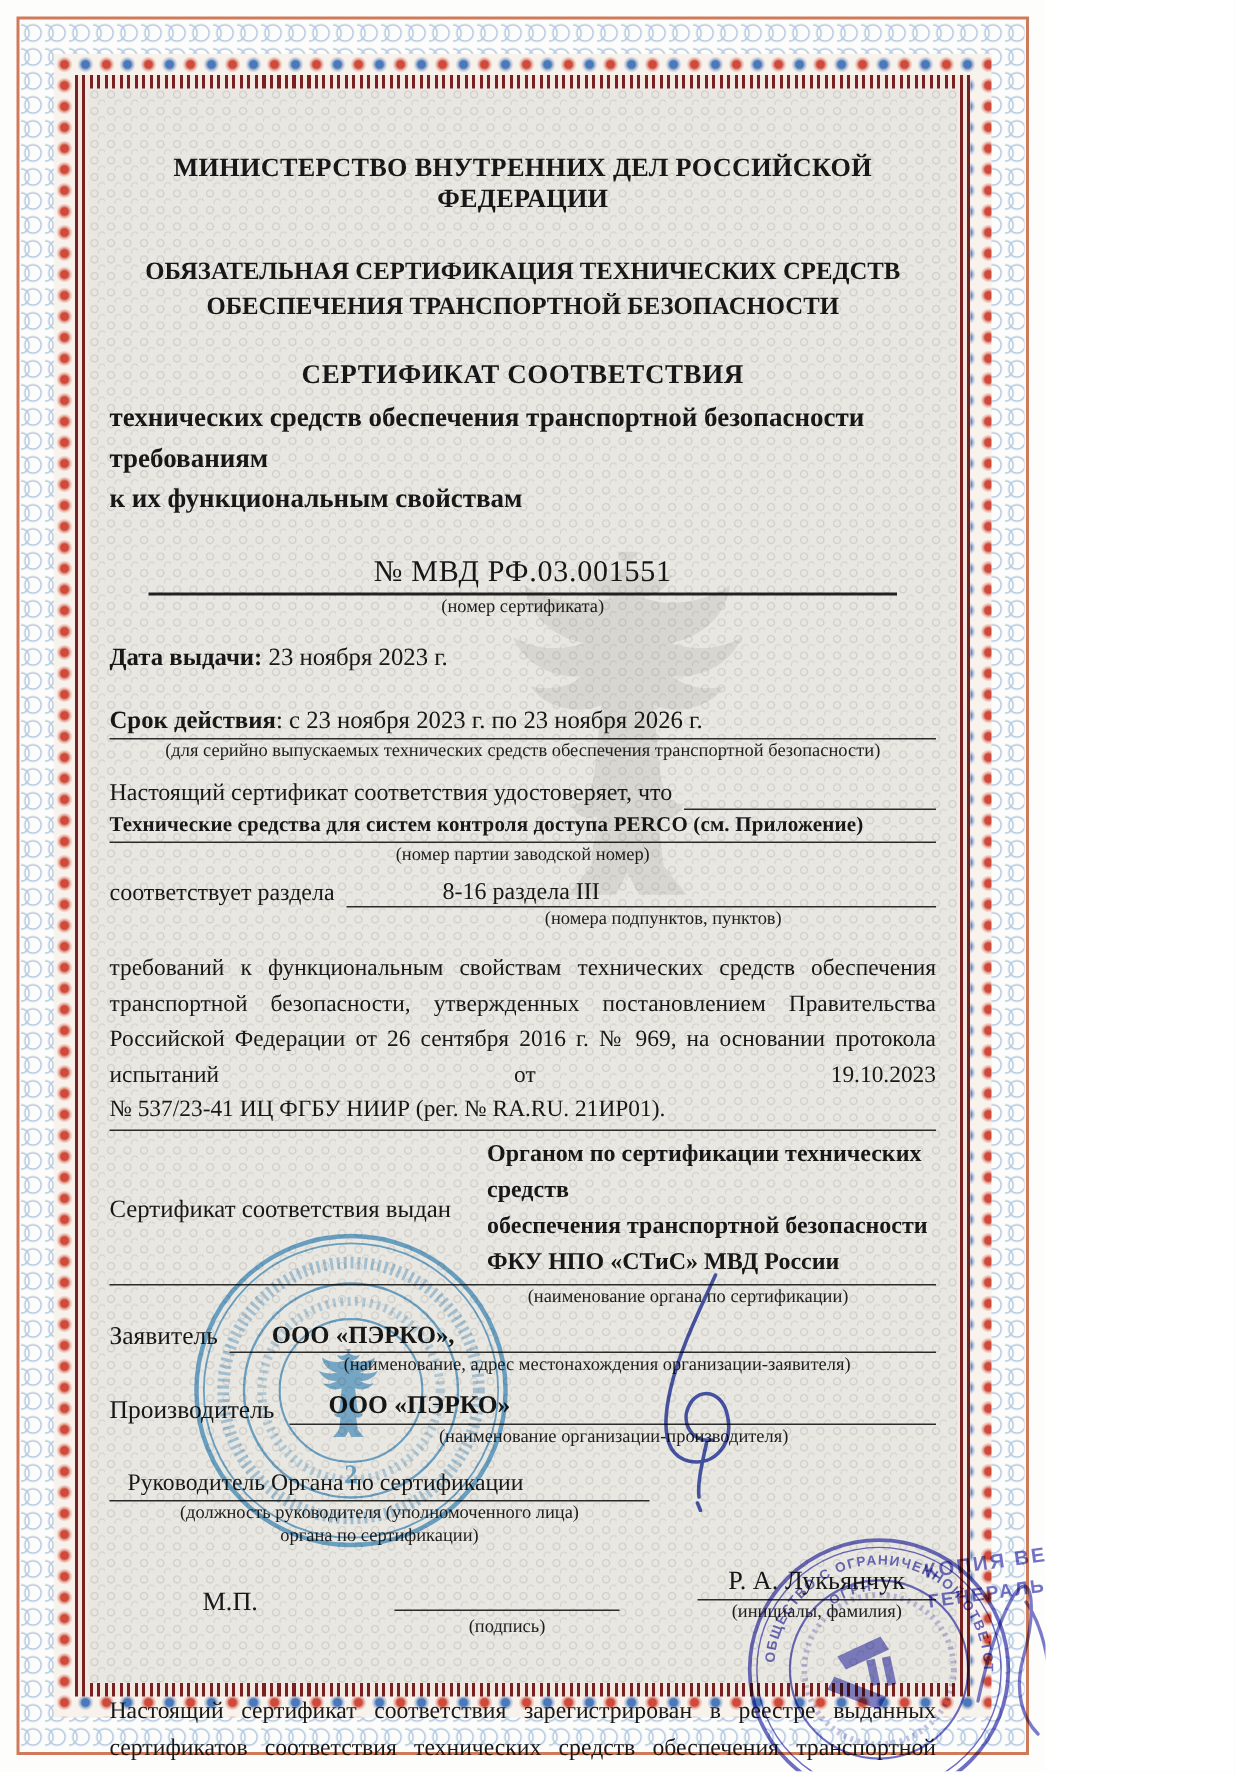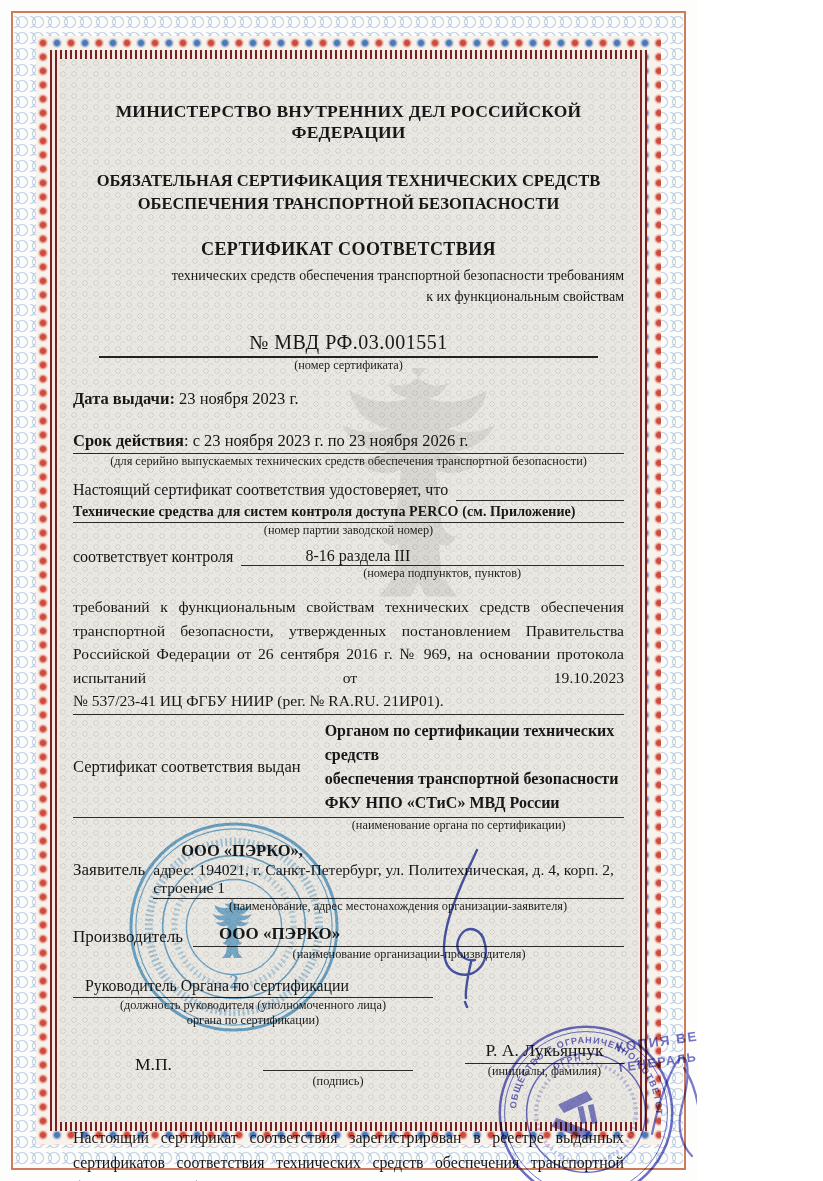--- a/index.html
+++ b/index.html
@@ -23,21 +23,21 @@
     background-image:
       radial-gradient(circle at 4px 4px, rgba(125,122,115,0) 1.7px, rgba(125,122,115,.30) 2.2px, rgba(125,122,115,0) 3px),
       radial-gradient(circle at 9px 10px, rgba(125,122,115,0) 1.7px, rgba(125,122,115,.22) 2.2px, rgba(125,122,115,0) 3px);
     background-size:11px 11px; padding:10px 14px; box-sizing:border-box;}
   .b{font-weight:bold;}
   .cap{font-size:12.3px;text-align:center;color:#1d1d1d;line-height:1.25;}
   .ul{border-bottom:1.6px solid #2a2a2a;}
   .h-min{font-size:17.5px;font-weight:bold;text-align:center;margin-top:32px;letter-spacing:.2px;}
   .h-prog{font-size:16.5px;font-weight:bold;text-align:center;margin-top:26px;line-height:1.4;}
   .h-cert{font-size:18px;font-weight:bold;text-align:center;margin-top:24px;letter-spacing:.4px;}
-  .h-cert2{font-size:14px;font-weight:normal;text-align:right;margin-top:5px;line-height:1.5;}
+  .h-cert2{font-size:18px;font-weight:bold;text-align:left;margin-top:5px;line-height:1.5;}
   .num-line{font-size:20px;font-weight:normal;text-align:center;margin:24px 26px 0;padding-bottom:2px;
             border-bottom:2px solid #222;letter-spacing:.5px;}
   .row-date{font-size:16.5px;margin-top:15px;}
   .row-valid{font-size:16.5px;margin-top:22px;padding-bottom:2px;}
   .intro-row{display:flex;font-size:16px;margin-top:12px;}
   .fill-line{flex:1;border-bottom:1.6px solid #2a2a2a;margin-left:8px;height:1.2em;}
   .product{font-size:14px;font-weight:bold;padding-bottom:2px;margin-top:3px;letter-spacing:.1px;}
   .tu{font-size:17px;font-weight:bold;text-align:center;padding-bottom:1px;margin-top:3px;}
   .conf-row{display:flex;align-items:flex-end;font-size:16px;margin-top:9px;}
   .conf-val{flex:1;border-bottom:1.6px solid #2a2a2a;padding-left:64px;margin-left:8px;}
@@ -112,21 +112,21 @@
             <div class="intro-row">
               <span>Настоящий сертификат соответствия удостоверяет, что</span>
               <span class="fill-line"></span>
             </div>
 
             <div class="product ul">Технические средства для систем контроля доступа PERCO (см. Приложение)</div>
 
             <div class="cap">(номер партии заводской номер)</div>
 
             <div class="conf-row">
-              <span>соответствует контроля</span>
+              <span>соответствует раздела</span>
               <span class="conf-val">8-16 раздела III</span>
             </div>
             <div class="cap conf-cap">(номера подпунктов, пунктов)</div>
 
             <div class="para">требований к функциональным свойствам технических средств обеспечения транспортной безопасности, утвержденных постановлением Правительства Российской Федерации от 26 сентября 2016 г. № 969, на основании протокола испытаний от 19.10.2023</div>
             <div class="proto ul">№ 537/23-41  ИЦ ФГБУ НИИР (рег. № RA.RU. 21ИР01).</div>
 
             <div class="issued-row ul">
               <span class="issued-label">Сертификат соответствия выдан</span>
               <span class="org-block">
@@ -134,21 +134,20 @@
                 <div>обеспечения транспортной безопасности</div>
                 <div>ФКУ НПО «СТиС» МВД России</div>
               </span>
             </div>
             <div class="cap issued-cap">(наименование органа по сертификации)</div>
 
             <div class="app-row">
               <span class="app-label">Заявитель</span>
               <span class="app-col">
                 <div class="app-name">ООО «ПЭРКО»,</div>
-                <div class="app-addr">адрес: 194021, г. Санкт-Петербург, ул. Политехническая, д. 4, корп. 2, строение 1</div>
               </span>
             </div>
             <div class="cap app-cap">(наименование, адрес местонахождения организации-заявителя)</div>
 
             <div class="man-row">
               <span>Производитель</span>
               <span class="man-col">ООО «ПЭРКО»</span>
             </div>
             <div class="cap man-cap">(наименование организации-производителя)</div>
 

